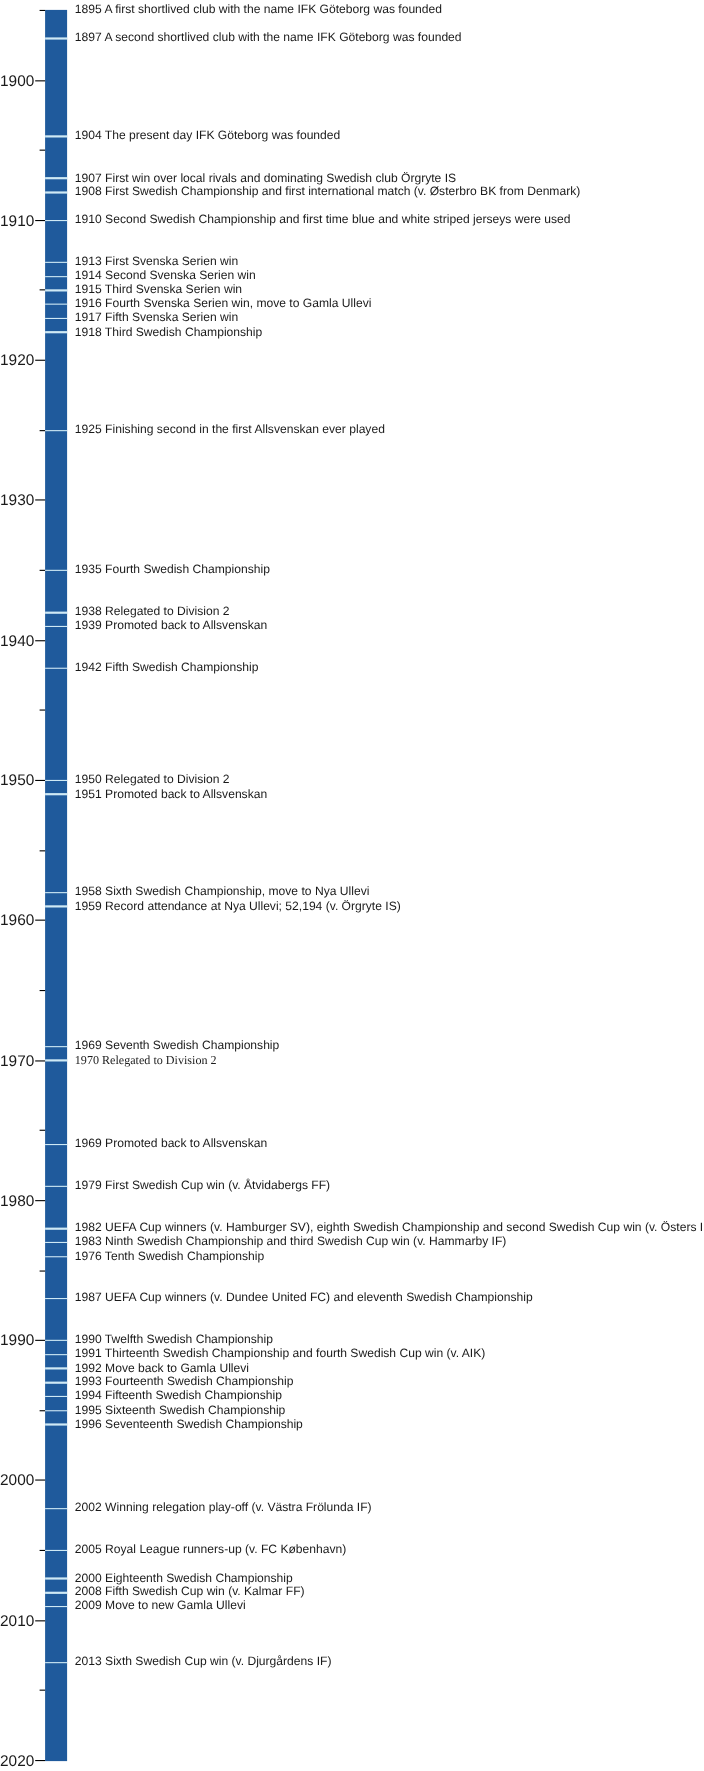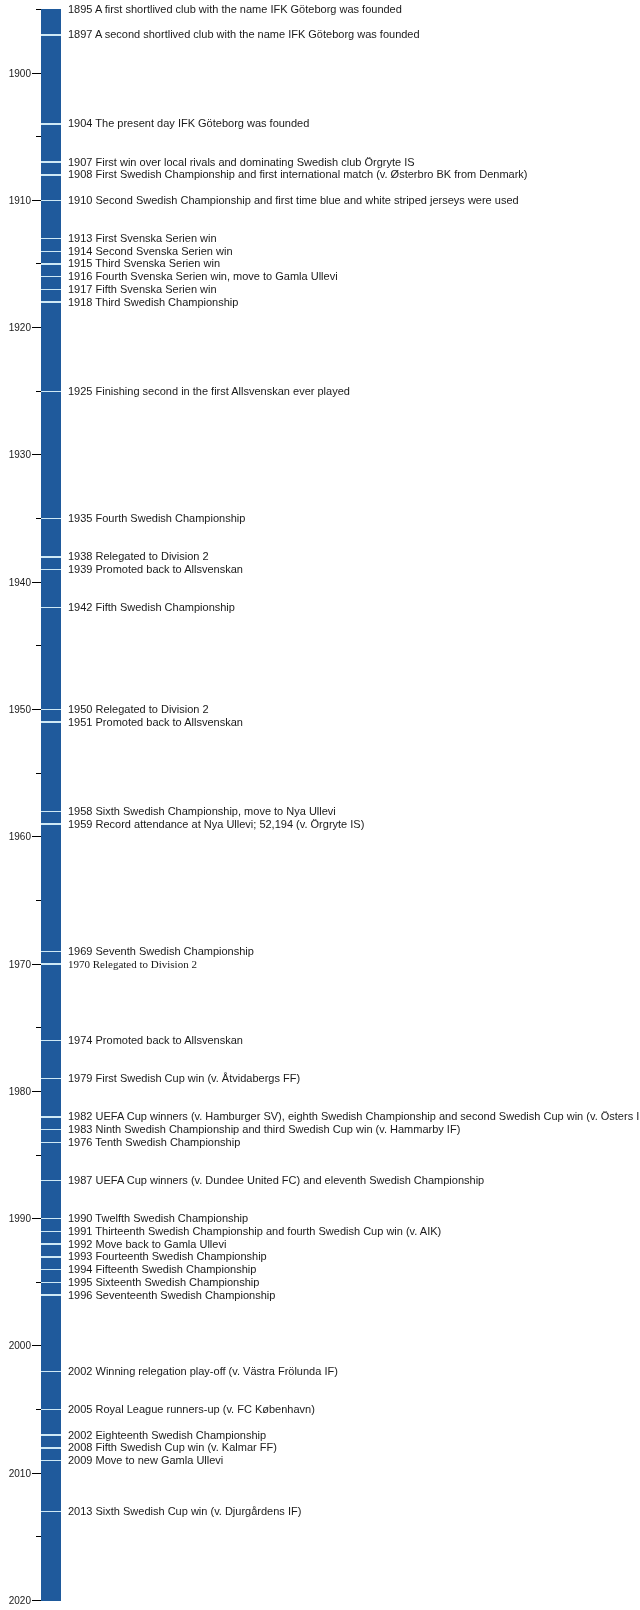--- a/index.html
+++ b/index.html
@@ -23,22 +23,22 @@
   .tick {
     position: absolute;
     height: 1px;
   }
   .tick.major { left: 32px; width: 9px; }
   .tick.minor { left: 36px; width: 5px; }
   .year-label {
     position: absolute;
     left: 0;
     width: 31px;
-    text-align: right;
-    font-size: 10px;
+    text-align: center;
+    font-size: 14px;
     line-height: 13px;
     color: #1a1a1a;
     white-space: nowrap;
   }
   .event-line {
     position: absolute;
     left: 41px;
     width: 20px;
     height: 1.5px;
   }
@@ -135,21 +135,21 @@
       <div class="event-text" style="top: 715.7px; color: rgb(26, 26, 26);">1951 Promoted back to Allsvenskan</div>
       <div class="event-line" style="top: 810.5px; background: rgb(207, 233, 245);"></div>
       <div class="event-text" style="top: 804.8px; color: rgb(26, 26, 26);">1958 Sixth Swedish Championship, move to Nya Ullevi</div>
       <div class="event-line" style="top: 823.3px; background: rgb(207, 233, 245);"></div>
       <div class="event-text" style="top: 817.5px; color: rgb(26, 26, 26);">1959 Record attendance at Nya Ullevi; 52,194 (v. Örgryte IS)</div>
       <div class="event-line" style="top: 950.6px; background: rgb(207, 233, 245);"></div>
       <div class="event-text" style="top: 944.8px; color: rgb(26, 26, 26);">1969 Seventh Swedish Championship</div>
       <div class="event-line" style="top: 963.3px; background: rgb(207, 233, 245);"></div>
       <div class="event-text" style="top: 957.5px; color: rgb(26, 26, 26); font-family: Liberation Serif, serif;">1970 Relegated to Division 2</div>
       <div class="event-line" style="top: 1039.7px; background: rgb(207, 233, 245);"></div>
-      <div class="event-text" style="top: 1033.9px; color: rgb(26, 26, 26);">1974 Promoted back to Allsvenskan</div>
+      <div class="event-text" style="top: 1033.9px; color: rgb(26, 26, 26);">1969 Promoted back to Allsvenskan</div>
       <div class="event-line" style="top: 1077.9px; background: rgb(207, 233, 245);"></div>
       <div class="event-text" style="top: 1072.1px; color: rgb(26, 26, 26);">1979 First Swedish Cup win (v. Åtvidabergs FF)</div>
       <div class="event-line" style="top: 1116px; background: rgb(207, 233, 245);"></div>
       <div class="event-text" style="top: 1110.3px; color: rgb(26, 26, 26);">1982 UEFA Cup winners (v. Hamburger SV), eighth Swedish Championship and second Swedish Cup win (v. Östers IF)</div>
       <div class="event-line" style="top: 1128.8px; background: rgb(207, 233, 245);"></div>
       <div class="event-text" style="top: 1123px; color: rgb(26, 26, 26); text-align: right;">1983 Ninth Swedish Championship and third Swedish Cup win (v. Hammarby IF)</div>
       <div class="event-line" style="top: 1141.5px; background: rgb(207, 233, 245);"></div>
       <div class="event-text" style="top: 1135.8px; color: rgb(26, 26, 26);">1976 Tenth Swedish Championship</div>
       <div class="event-line" style="top: 1179.7px; background: rgb(207, 233, 245);"></div>
       <div class="event-text" style="top: 1173.9px; color: rgb(26, 26, 26);">1987 UEFA Cup winners (v. Dundee United FC) and eleventh Swedish Championship</div>
@@ -165,21 +165,21 @@
       <div class="event-text" style="top: 1263px; color: rgb(26, 26, 26);">1994 Fifteenth Swedish Championship</div>
       <div class="event-line" style="top: 1281.5px; background: rgb(207, 233, 245);"></div>
       <div class="event-text" style="top: 1275.8px; color: rgb(26, 26, 26);">1995 Sixteenth Swedish Championship</div>
       <div class="event-line" style="top: 1294.3px; background: rgb(207, 233, 245);"></div>
       <div class="event-text" style="top: 1288.5px; color: rgb(26, 26, 26);">1996 Seventeenth Swedish Championship</div>
       <div class="event-line" style="top: 1370.6px; background: rgb(207, 233, 245);"></div>
       <div class="event-text" style="top: 1364.9px; color: rgb(26, 26, 26);">2002 Winning relegation play-off (v. Västra Frölunda IF)</div>
       <div class="event-line" style="top: 1408.8px; background: rgb(207, 233, 245);"></div>
       <div class="event-text" style="top: 1403.1px; color: rgb(26, 26, 26);">2005 Royal League runners-up (v. FC København)</div>
       <div class="event-line" style="top: 1434.3px; background: rgb(207, 233, 245);"></div>
-      <div class="event-text" style="top: 1428.5px; color: rgb(26, 26, 26);">2002 Eighteenth Swedish Championship</div>
+      <div class="event-text" style="top: 1428.5px; color: rgb(26, 26, 26);">2000 Eighteenth Swedish Championship</div>
       <div class="event-line" style="top: 1447px; background: rgb(207, 233, 245);"></div>
       <div class="event-text" style="top: 1441.3px; color: rgb(26, 26, 26);">2008 Fifth Swedish Cup win (v. Kalmar FF)</div>
       <div class="event-line" style="top: 1459.7px; background: rgb(207, 233, 245);"></div>
       <div class="event-text" style="top: 1454px; color: rgb(26, 26, 26);">2009 Move to new Gamla Ullevi</div>
       <div class="event-line" style="top: 1510.6px; background: rgb(207, 233, 245);"></div>
       <div class="event-text" style="top: 1504.9px; color: rgb(26, 26, 26);">2013 Sixth Swedish Cup win (v. Djurgårdens IF)</div>
     </div>
 </div>
 
 </body></html>

